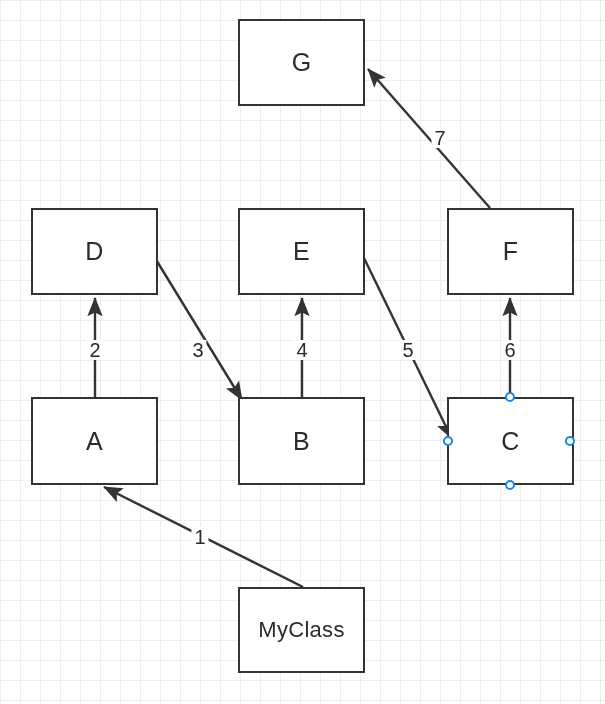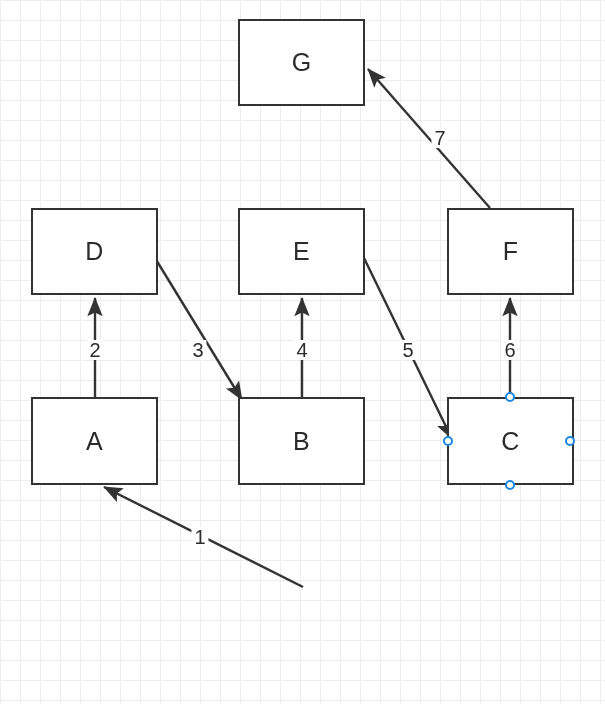--- a/index.html
+++ b/index.html
@@ -114,20 +114,23 @@
   </div>
 
   <div class="node" style="left:238px; top:397px; width:127px; height:88px;">
     <span class="node-label">B</span>
   </div>
 
   <div class="node" style="left:447px; top:397px; width:127px; height:88px;">
     <span class="node-label">C</span>
   </div>
 
+  <div class="node" style="left:238px; top:587px; width:127px; height:86px;">
+    <span class="node-label small">MyClass</span>
+  </div>
 
   <span class="edge-label" style="left:200px; top:537px;">1</span>
   <span class="edge-label" style="left:95px; top:350px;">2</span>
   <span class="edge-label" style="left:198px; top:350px;">3</span>
   <span class="edge-label" style="left:302px; top:350px;">4</span>
   <span class="edge-label" style="left:408px; top:350px;">5</span>
   <span class="edge-label" style="left:510px; top:350px;">6</span>
   <span class="edge-label" style="left:440px; top:138px;">7</span>
 
   <div class="handle" style="left:510px; top:397px;"></div>

